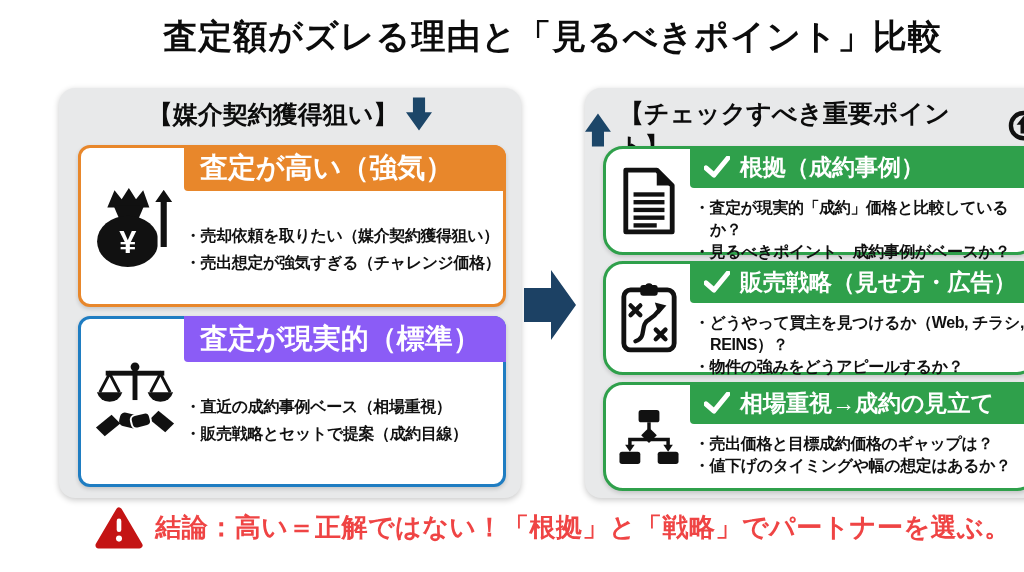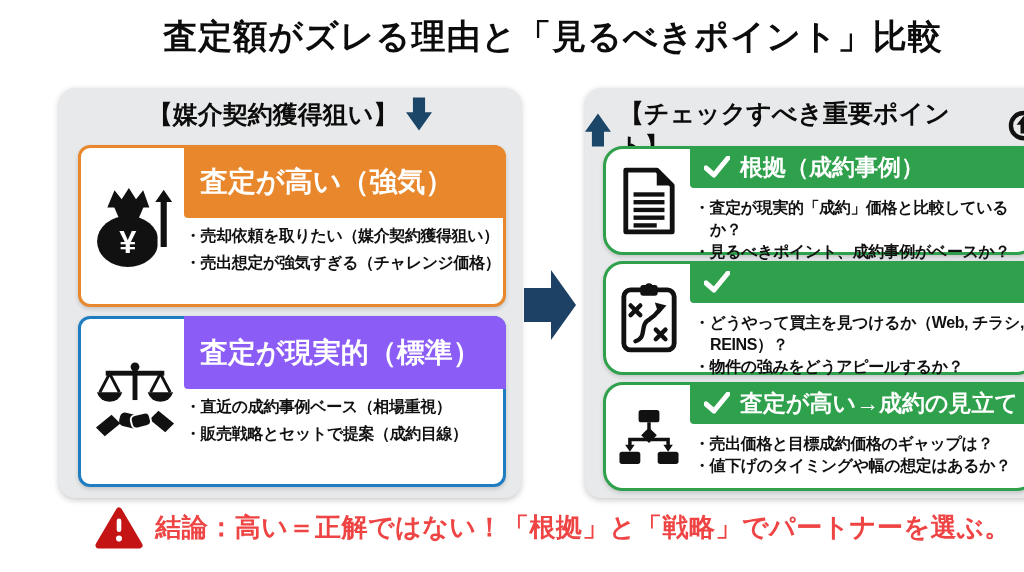--- a/index.html
+++ b/index.html
@@ -13,21 +13,21 @@
   .panel.left{left:18px;width:462px;}
   .panel.right{left:544px;width:464px;}
   .panel-header{position:absolute;top:9px;left:0;width:100%;display:flex;align-items:center;
                 justify-content:center;gap:8px;font-size:25px;font-weight:bold;color:#0c0c0c;}
   
   .card{position:absolute;background:#fff;border-radius:12px;box-shadow:0 2px 4px rgba(0,0,0,.16);}
   .card.orange{border:3px solid #E8872B;left:19px;top:57px;width:422px;height:156px;}
   .card.blue  {border:3px solid #1F7DC2;left:19px;top:228px;width:422px;height:165px;}
   .card-band{position:absolute;top:-3px;right:-3px;display:flex;align-items:center;
              color:#fff;font-weight:bold;box-sizing:border-box;}
-  .lband{left:103px;height:73px;border-radius:0 12px 0 4px;font-size:28px;padding-left:16px;}
+  .lband{left:103px;height:46px;border-radius:0 12px 0 4px;font-size:28px;padding-left:16px;}
   .card.orange .lband{background:#E8872B;}
   .card.blue   .lband{background:#8b5cf6;}
   .card-icon{position:absolute;left:6px;top:0;height:100%;width:96px;
              display:flex;align-items:center;justify-content:center;}
   .bullets{position:absolute;list-style:none;margin:0;padding:0;font-weight:bold;color:#111;}
   .bullets li{padding-left:1em;text-indent:-1em;}
   .card.orange .bullets,.card.blue .bullets{left:104px;top:74px;right:2px;
       font-size:16px;line-height:1.7;letter-spacing:-0.4px;}
   
   .gcard{position:absolute;left:18px;width:428px;background:#fff;border:3px solid #2FA04B;
@@ -160,20 +160,21 @@
           <line x1="38" y1="49" x2="48" y2="59" stroke="#111" stroke-width="4.5" stroke-linecap="round"></line>
           <line x1="48" y1="49" x2="38" y2="59" stroke="#111" stroke-width="4.5" stroke-linecap="round"></line>
           <path d="M17,61 C30,57 20,44 32,38 C37,35 39,32 42,28" stroke="#111" stroke-width="4.5" fill="none" stroke-linecap="round"></path>
           <polygon points="37,21 49,24 41,33" fill="#111"></polygon>
         </svg>
       </div>
       <div class="card-band gband">
         <svg width="26" height="22" viewBox="0 0 26 22">
           <polyline points="2,12 10,19 24,2" stroke="#fff" stroke-width="5" fill="none" stroke-linecap="round" stroke-linejoin="round"></polyline>
         </svg>
+        <span>販売戦略（見せ方・広告）</span>
       </div>
       <ul class="bullets">
         <li>・どうやって買主を見つけるか（Web, チラシ, REINS）？</li>
         <li>・物件の強みをどうアピールするか？</li>
       </ul>
     </article>
 
     <article class="gcard g3">
       <div class="card-icon">
         <svg width="66" height="60" viewBox="0 0 76 66">
@@ -184,21 +185,21 @@
           <polygon points="16,50 10.5,42 21.5,42" fill="#111"></polygon>
           <polygon points="60,50 54.5,42 65.5,42" fill="#111"></polygon>
           <rect x="4" y="50" width="24" height="14" rx="3" fill="#111"></rect>
           <rect x="48" y="50" width="24" height="14" rx="3" fill="#111"></rect>
         </svg>
       </div>
       <div class="card-band gband">
         <svg width="26" height="22" viewBox="0 0 26 22">
           <polyline points="2,12 10,19 24,2" stroke="#fff" stroke-width="5" fill="none" stroke-linecap="round" stroke-linejoin="round"></polyline>
         </svg>
-        <span>査定が高い→成約の見立て</span>
+        <span>相場重視→成約の見立て</span>
       </div>
       <ul class="bullets">
         <li>・売出価格と目標成約価格のギャップは？</li>
         <li>・値下げのタイミングや幅の想定はあるか？</li>
       </ul>
     </article>
   </section>
 
   <footer class="conclusion">
     <svg width="48" height="43" viewBox="0 0 54 48">

